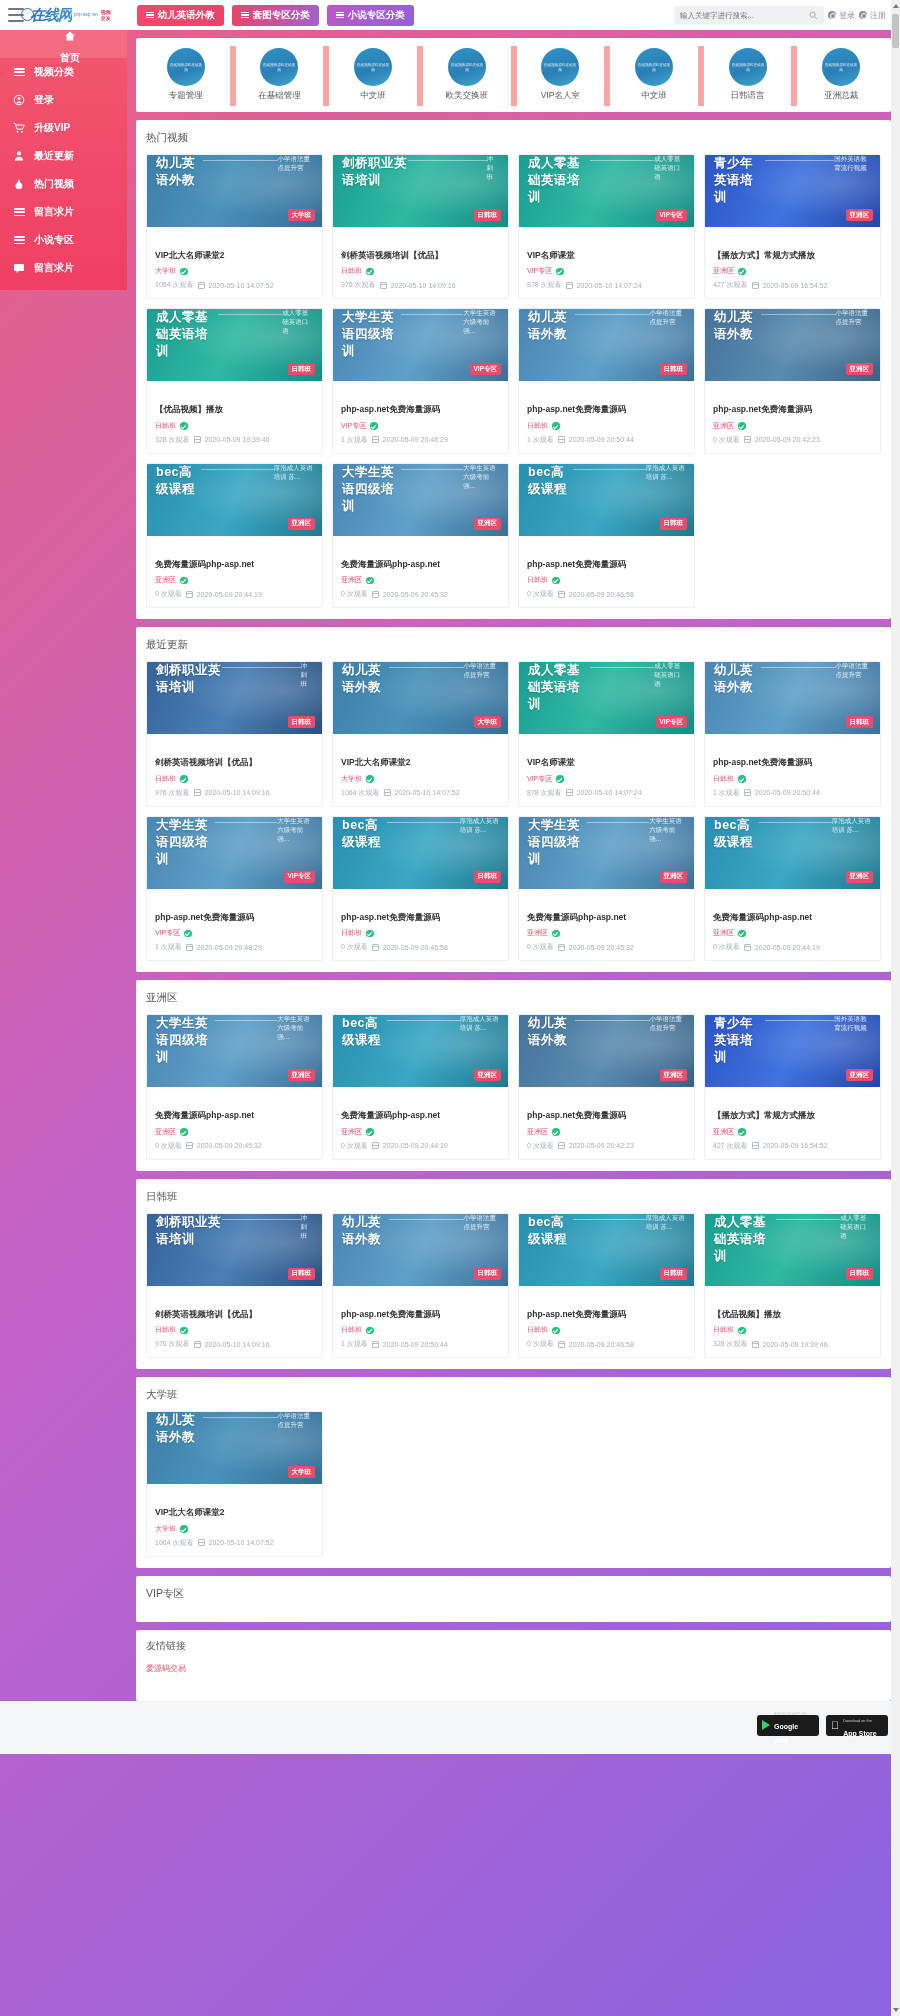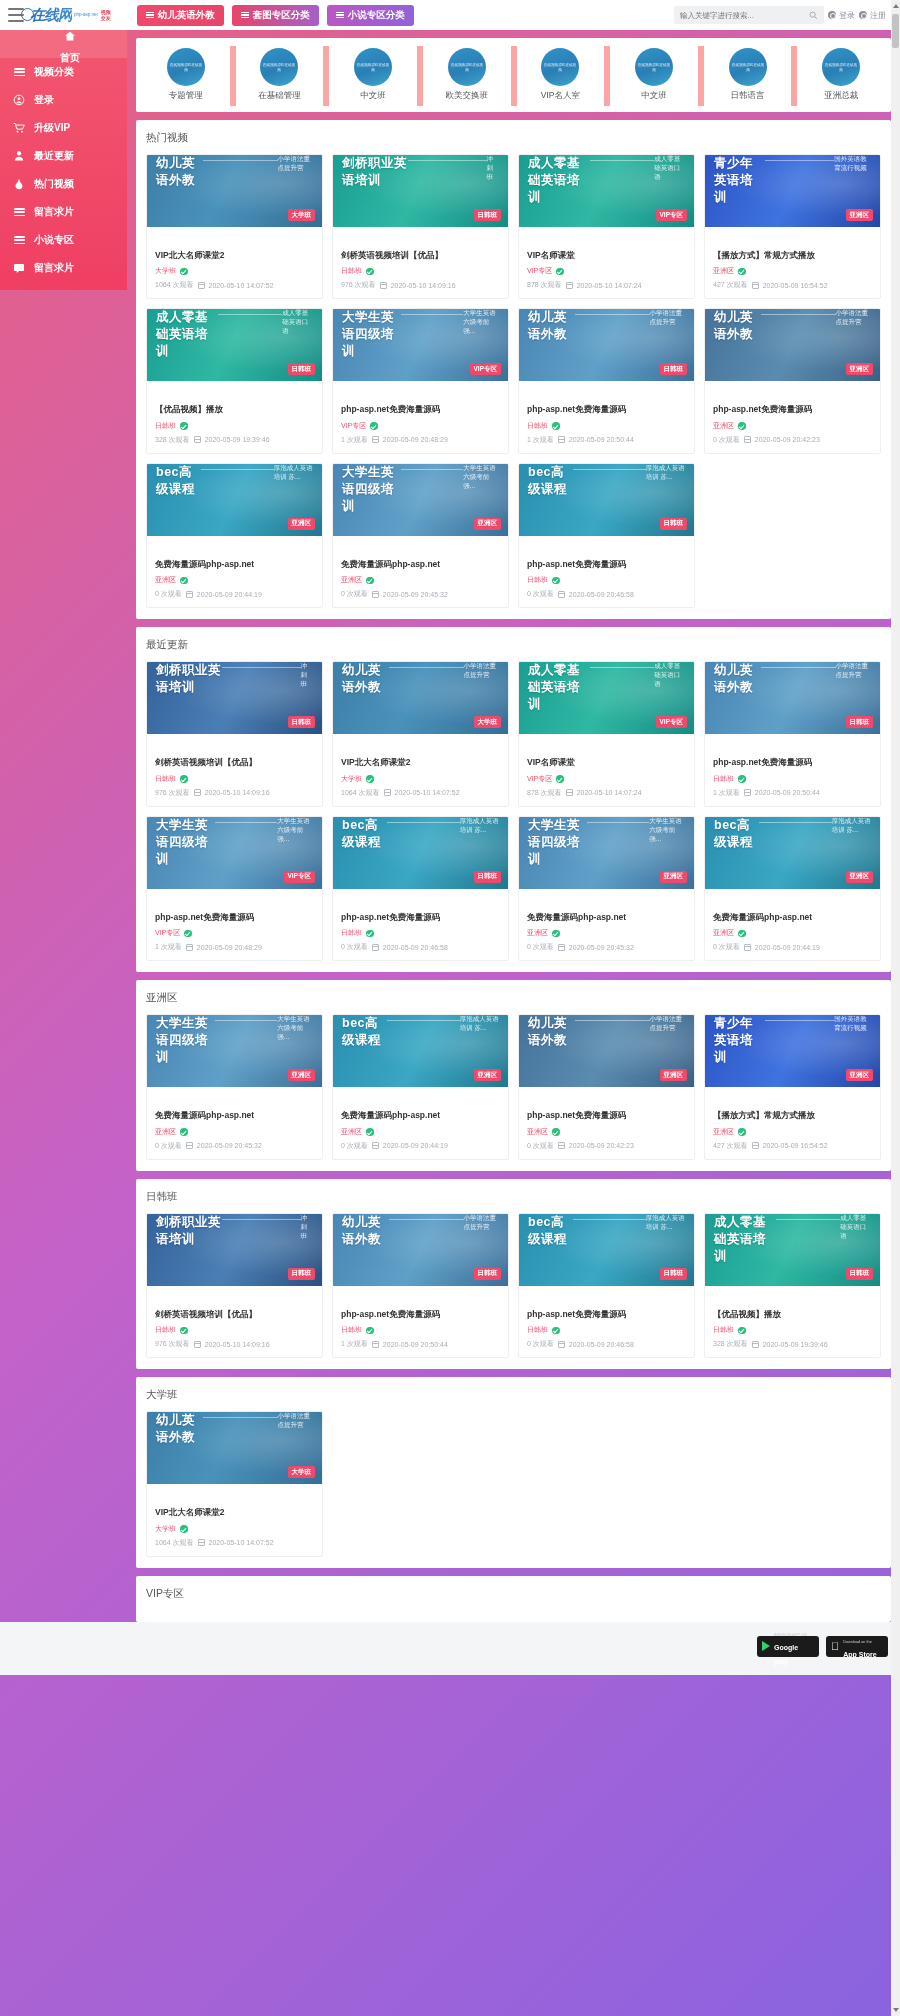--- a/index.html
+++ b/index.html
@@ -922,20 +922,26 @@
                 </div>
               </div>
             </div>
           </div>
         </div>
 
       <div class="vip-sec">
         <div class="sec-h">VIP专区</div>
       </div>
 
+      <div class="links-sec">
+        <div class="links-h">友情链接</div>
+        <div class="links-list">
+          <a href="#">爱源码交易</a>
+        </div>
+      </div>
     </div>
   </div>
 
   <div class="footer">
     <div class="stores">
       <div class="store">
         <span class="gp-tri"></span>
         <span>
           <span class="s-t">ANDROID APP ON</span><br>
           <span class="s-b">Google play</span>

